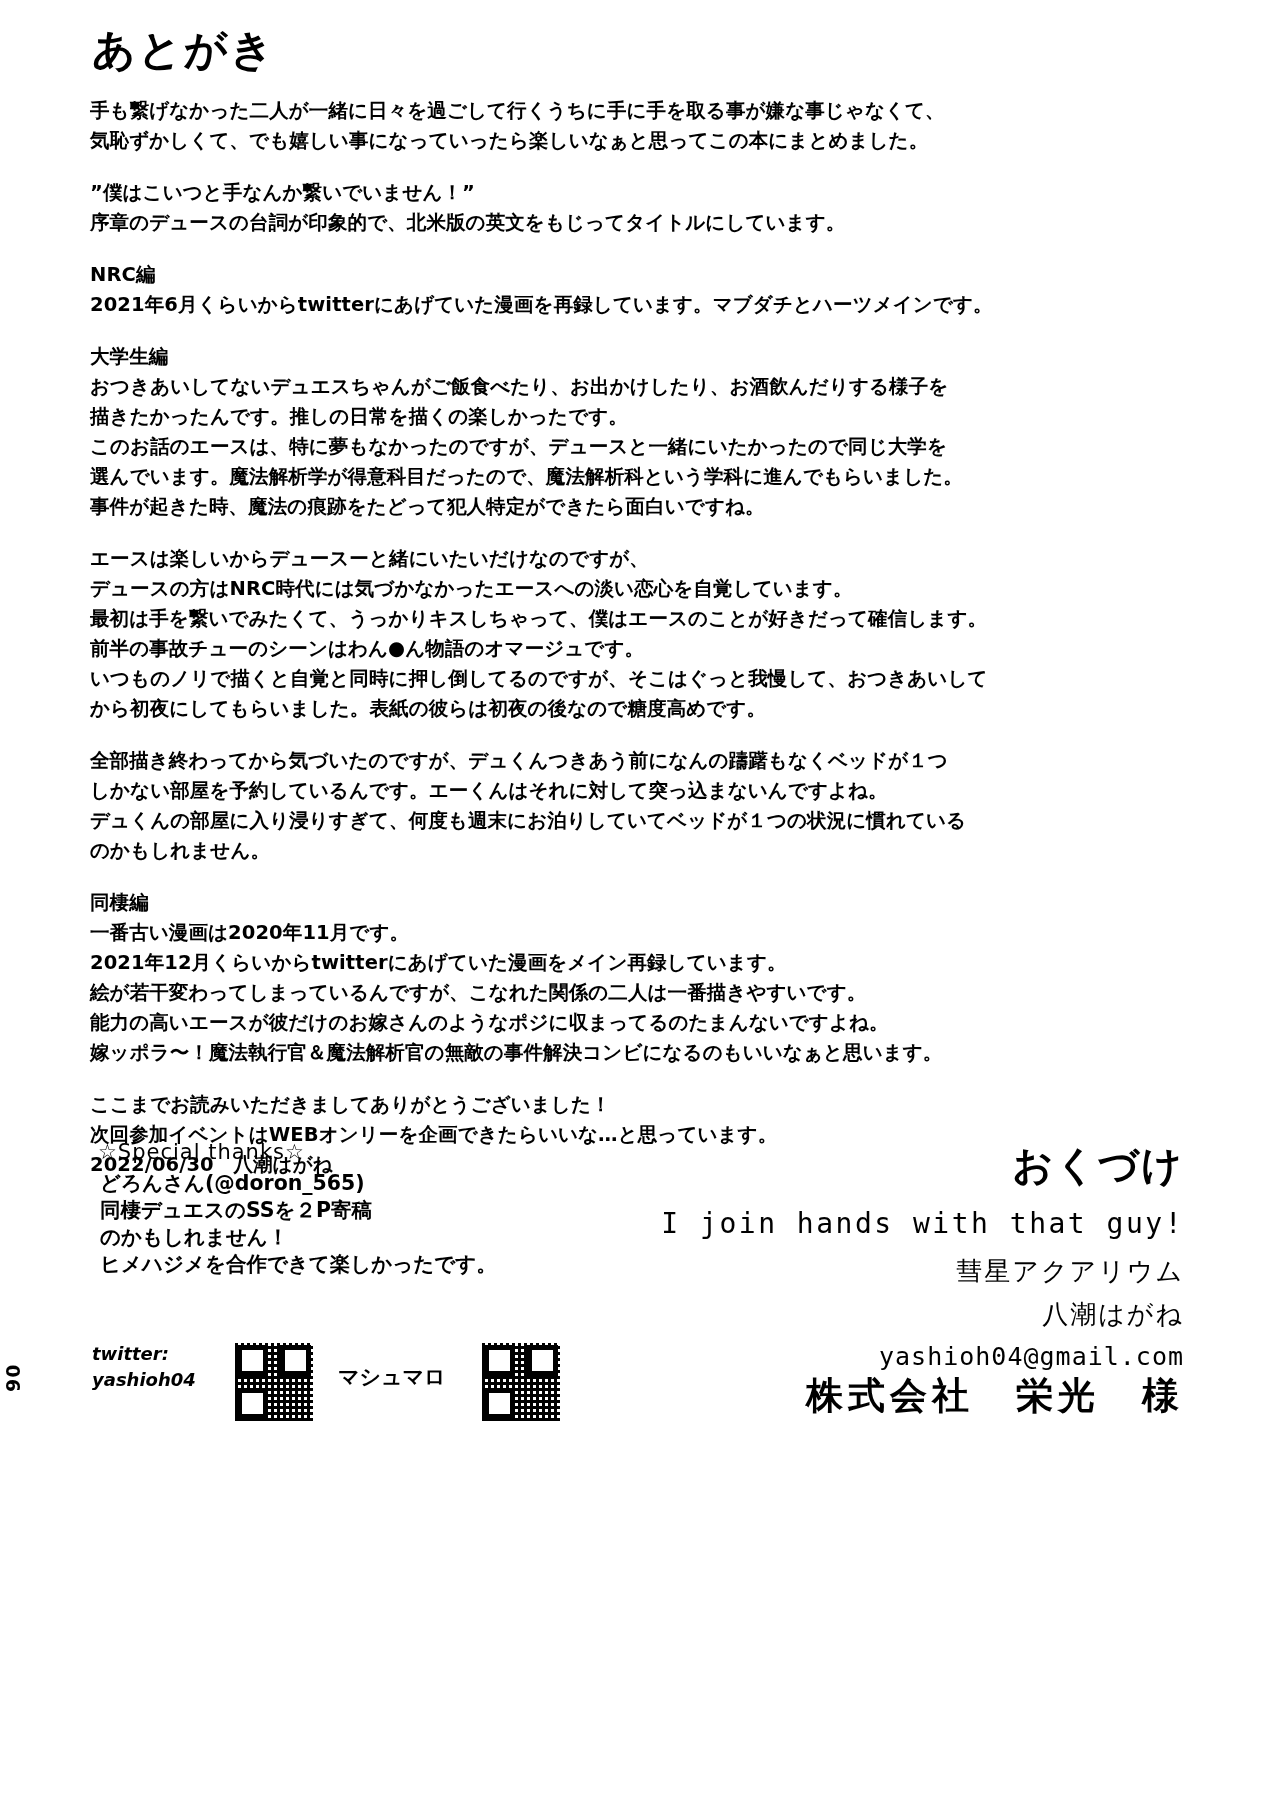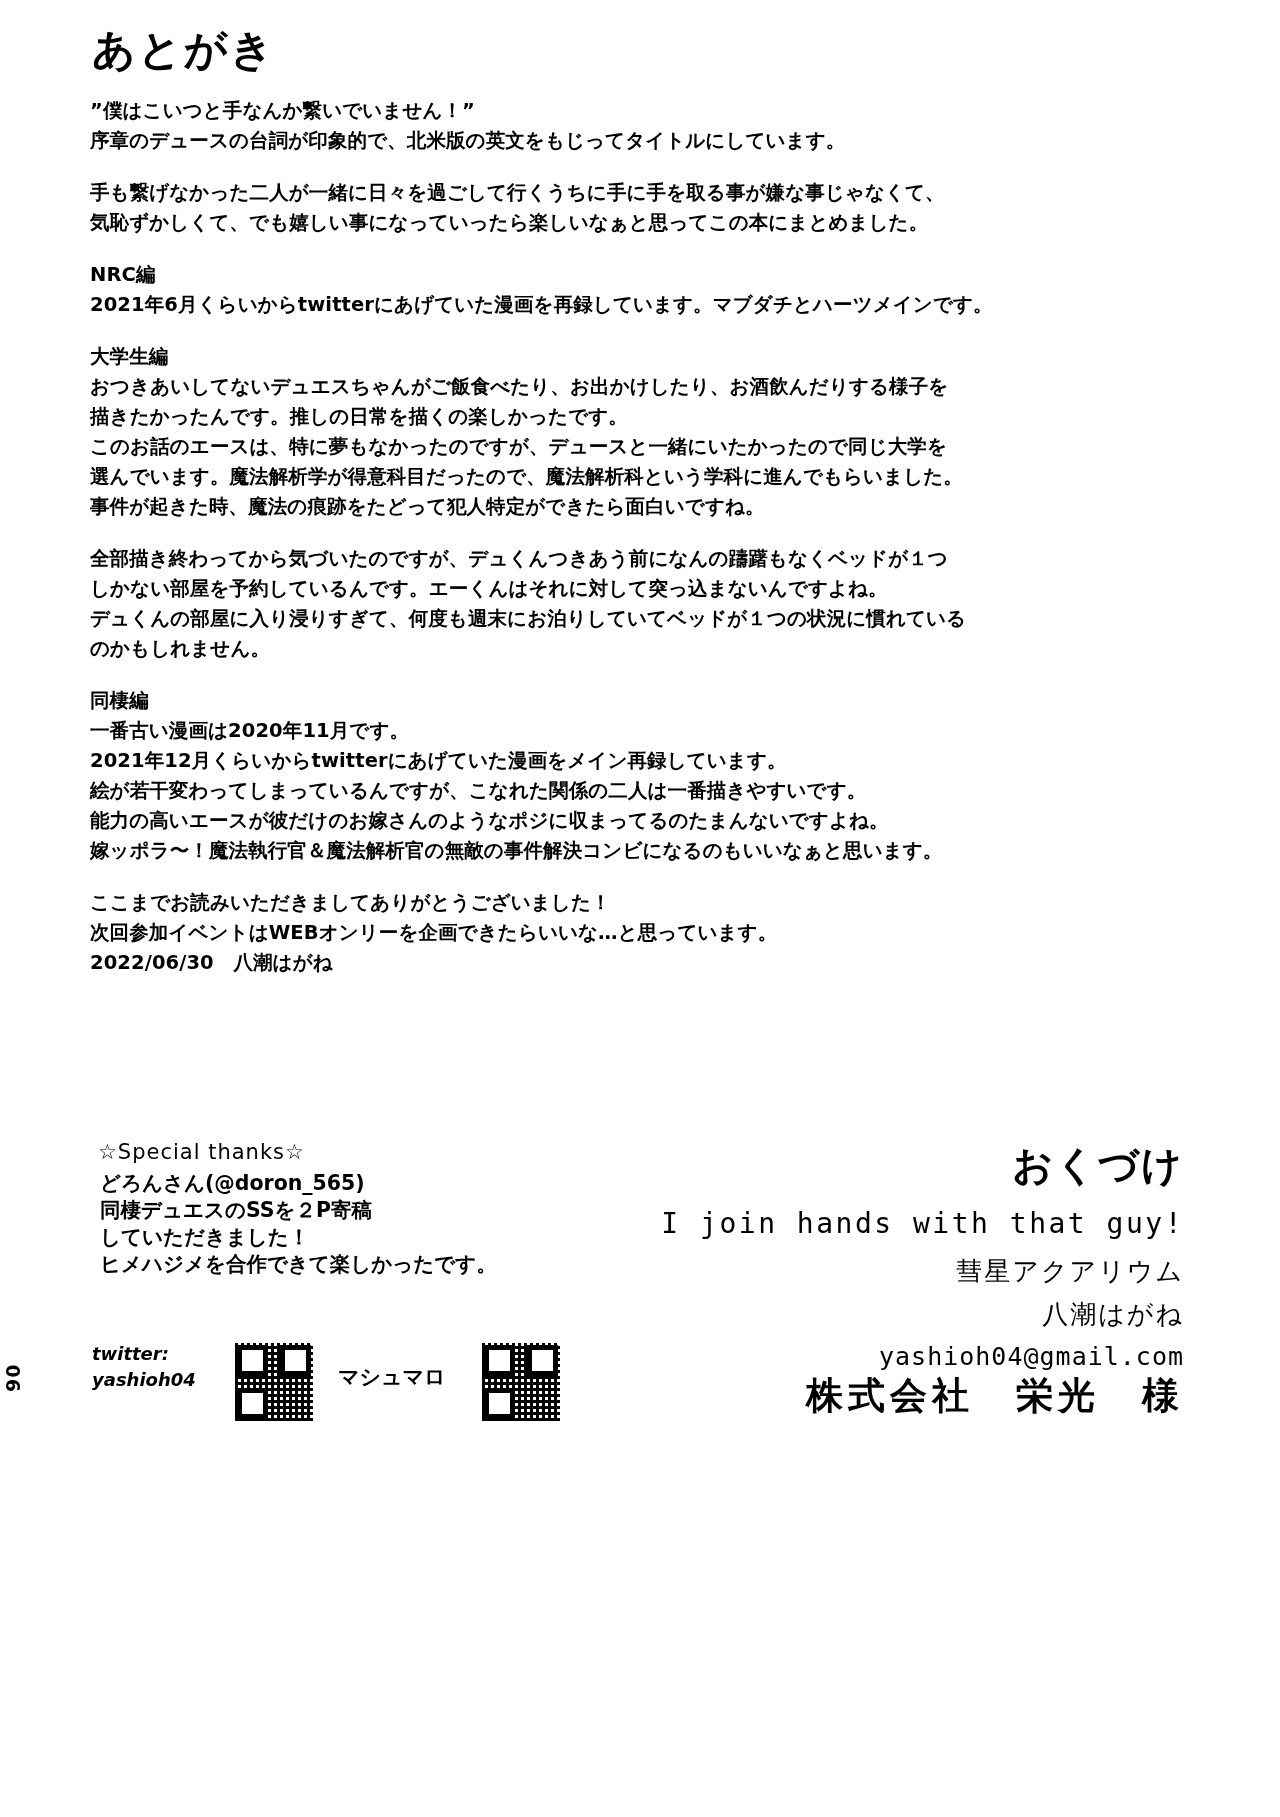--- a/index.html
+++ b/index.html
@@ -201,52 +201,58 @@
   }
 </style>
 </head>
 <body>
 
 <div class="page">
 
   <div class="afterword-title">あとがき</div>
 
   <div class="body-text">
+    <p class="para">手も繋げなかった二人が一緒に日々を過ごして行くうちに手に手を取る事が嫌な事じゃなくて、
+気恥ずかしくて、でも嬉しい事になっていったら楽しいなぁと思ってこの本にまとめました。</p>
     <p class="para">”僕はこいつと手なんか繋いでいません！”
 序章のデュースの台詞が印象的で、北米版の英文をもじってタイトルにしています。</p>
-    <p class="para">手も繋げなかった二人が一緒に日々を過ごして行くうちに手に手を取る事が嫌な事じゃなくて、
-気恥ずかしくて、でも嬉しい事になっていったら楽しいなぁと思ってこの本にまとめました。</p>
     <p class="para">NRC編
 2021年6月くらいからtwitterにあげていた漫画を再録しています。マブダチとハーツメインです。</p>
     <p class="para">大学生編
 おつきあいしてないデュエスちゃんがご飯食べたり、お出かけしたり、お酒飲んだりする様子を
 描きたかったんです。推しの日常を描くの楽しかったです。
 このお話のエースは、特に夢もなかったのですが、デュースと一緒にいたかったので同じ大学を
 選んでいます。魔法解析学が得意科目だったので、魔法解析科という学科に進んでもらいました。
 事件が起きた時、魔法の痕跡をたどって犯人特定ができたら面白いですね。</p>
+    <p class="para">エースは楽しいからデュースーと緒にいたいだけなのですが、
+デュースの方はNRC時代には気づかなかったエースへの淡い恋心を自覚しています。
+最初は手を繋いでみたくて、うっかりキスしちゃって、僕はエースのことが好きだって確信します。
+前半の事故チューのシーンはわん●ん物語のオマージュです。
+いつものノリで描くと自覚と同時に押し倒してるのですが、そこはぐっと我慢して、おつきあいして
+から初夜にしてもらいました。表紙の彼らは初夜の後なので糖度高めです。</p>
     <p class="para">全部描き終わってから気づいたのですが、デュくんつきあう前になんの躊躇もなくベッドが１つ
 しかない部屋を予約しているんです。エーくんはそれに対して突っ込まないんですよね。
 デュくんの部屋に入り浸りすぎて、何度も週末にお泊りしていてベッドが１つの状況に慣れている
 のかもしれません。</p>
     <p class="para">同棲編
 一番古い漫画は2020年11月です。
 2021年12月くらいからtwitterにあげていた漫画をメイン再録しています。
 絵が若干変わってしまっているんですが、こなれた関係の二人は一番描きやすいです。
 能力の高いエースが彼だけのお嫁さんのようなポジに収まってるのたまんないですよね。
 嫁ッポラ〜！魔法執行官＆魔法解析官の無敵の事件解決コンビになるのもいいなぁと思います。</p>
     <p class="para">ここまでお読みいただきましてありがとうございました！
 次回参加イベントはWEBオンリーを企画できたらいいな…と思っています。
 2022/06/30　八潮はがね</p>
   </div>
 
   <div class="special-thanks">
     <div class="st-head">☆Special thanks☆</div>
     <div class="st-lines">どろんさん(@doron_565)
 同棲デュエスのSSを２P寄稿
-していただきました！
+のかもしれません！
 ヒメハジメを合作できて楽しかったです。</div>
   </div>
 
   <div class="qr-row">
     <div class="tw-label">twitter:
 yashioh04</div>
     <div class="qr" id="qr-twitter">
       <span class="qr-inner"></span>
     </div>
     <div class="mm-label">マシュマロ</div>

